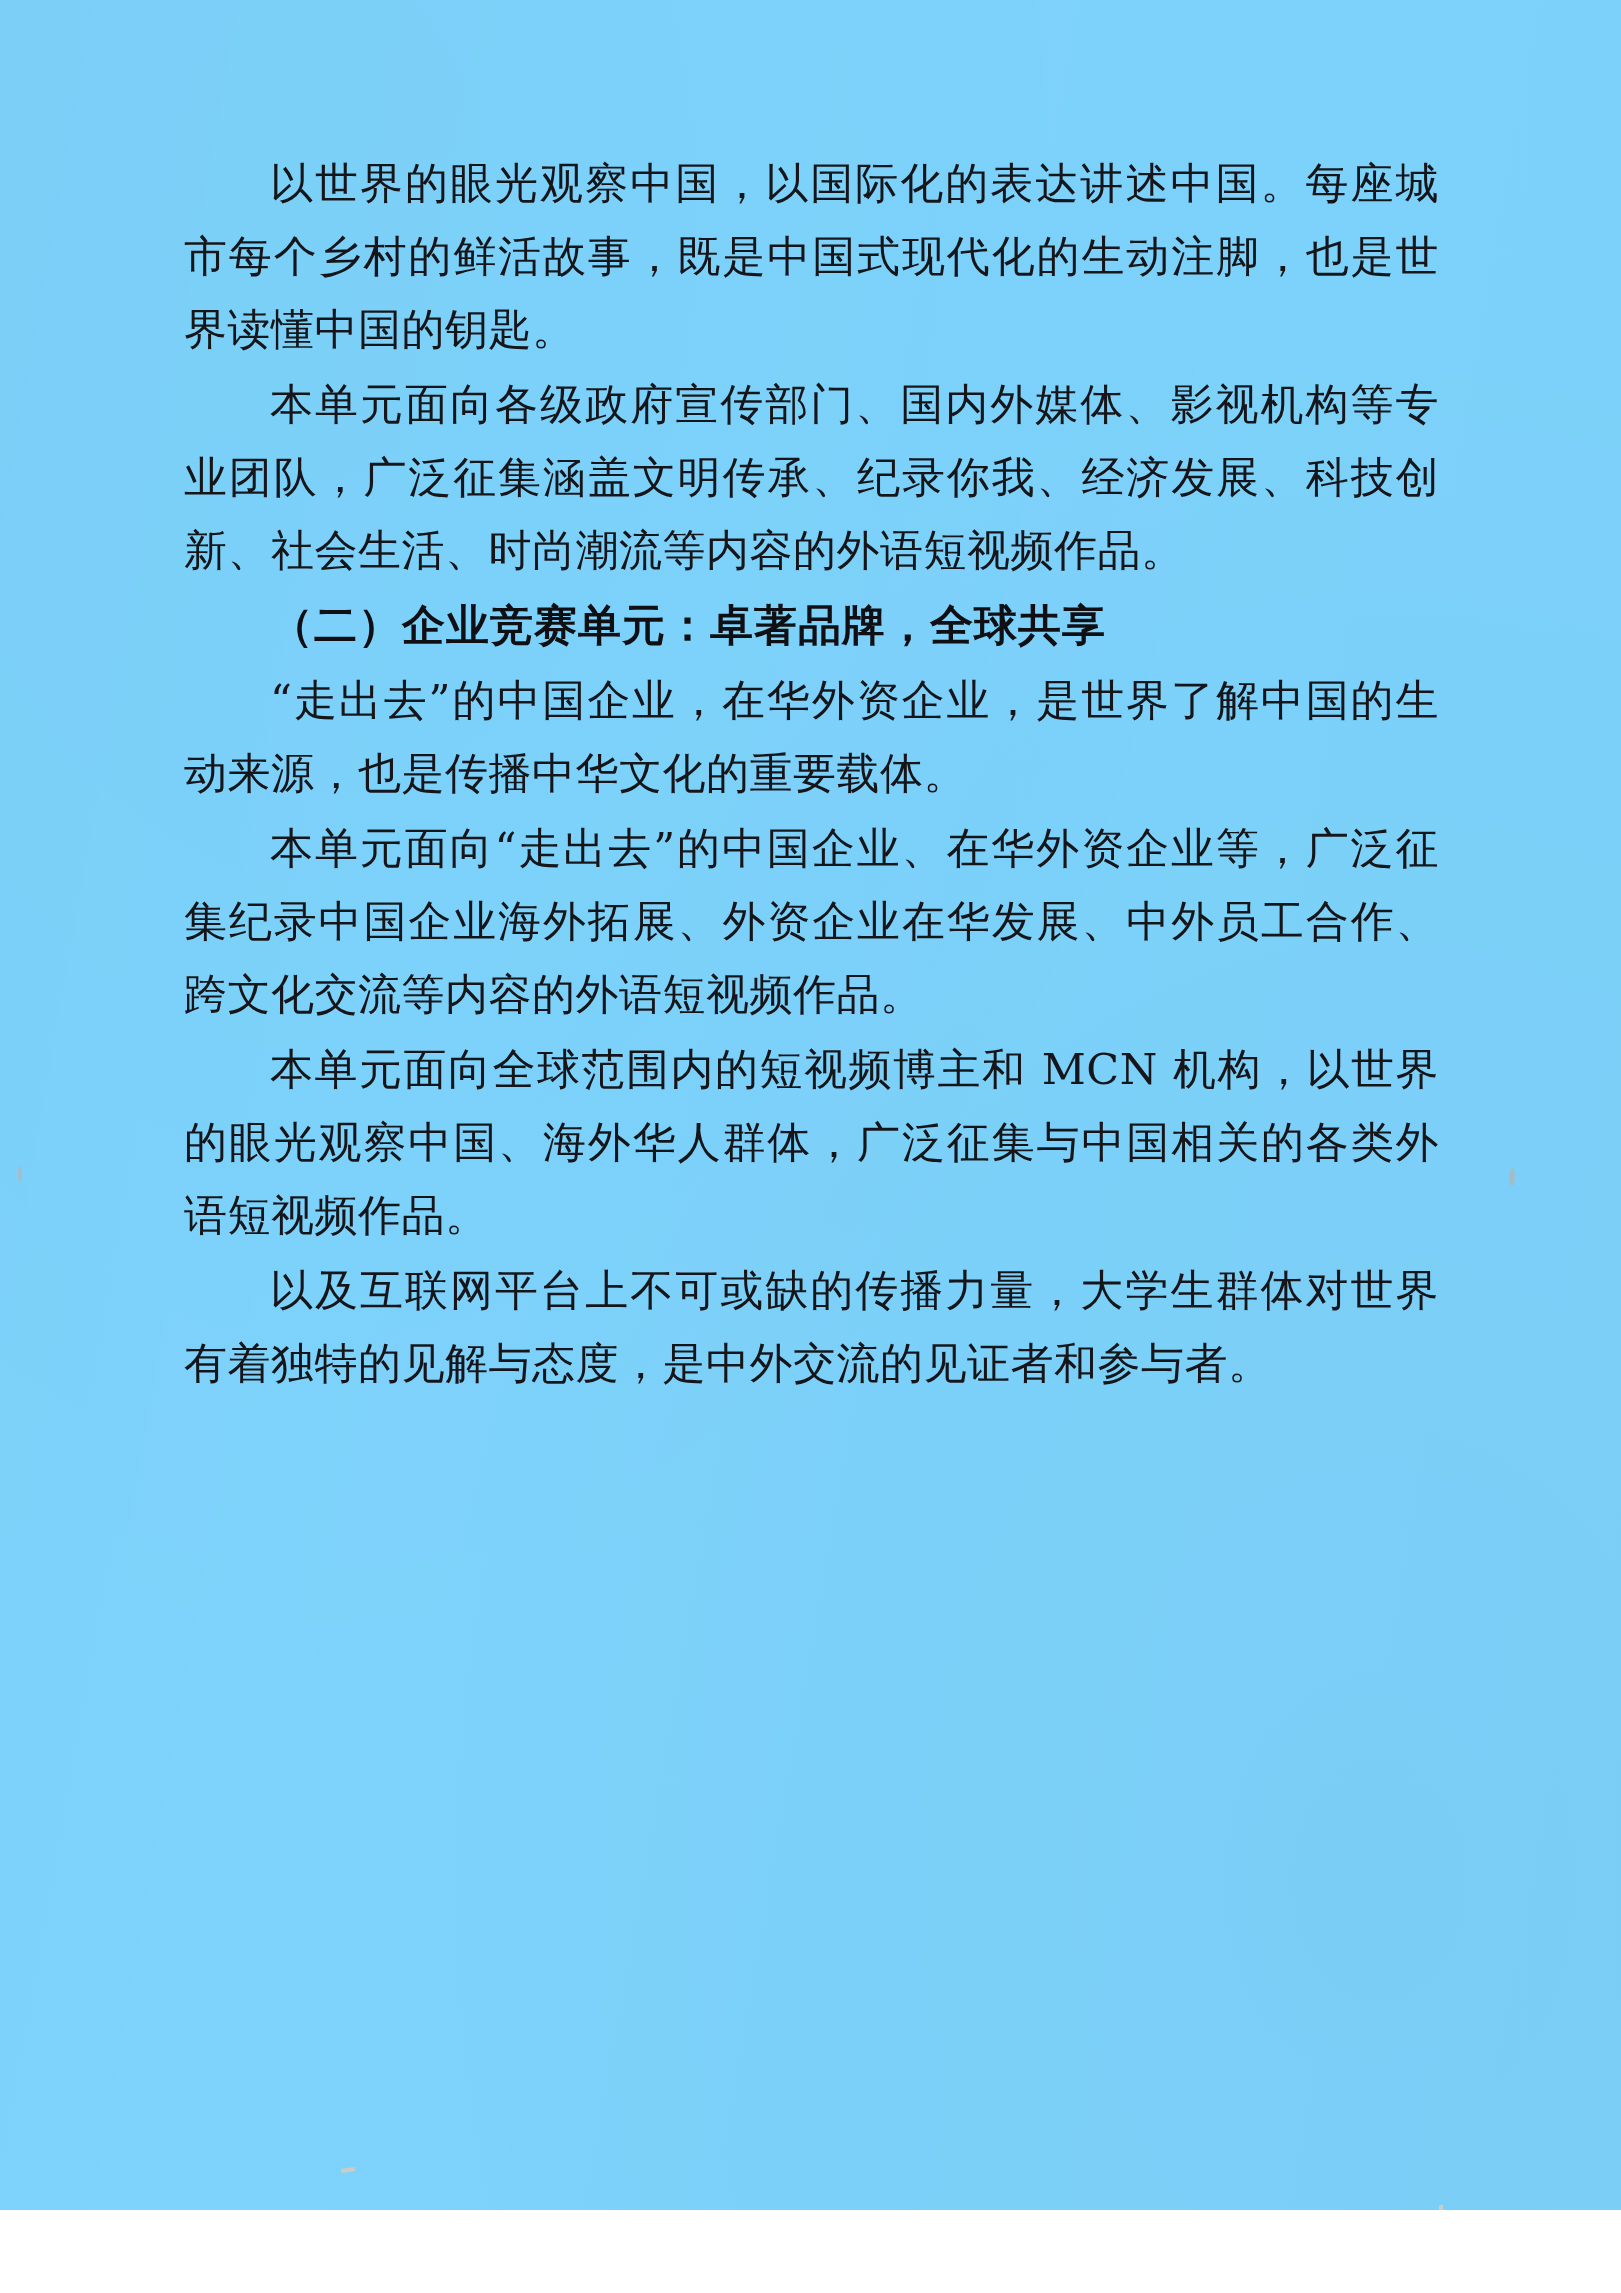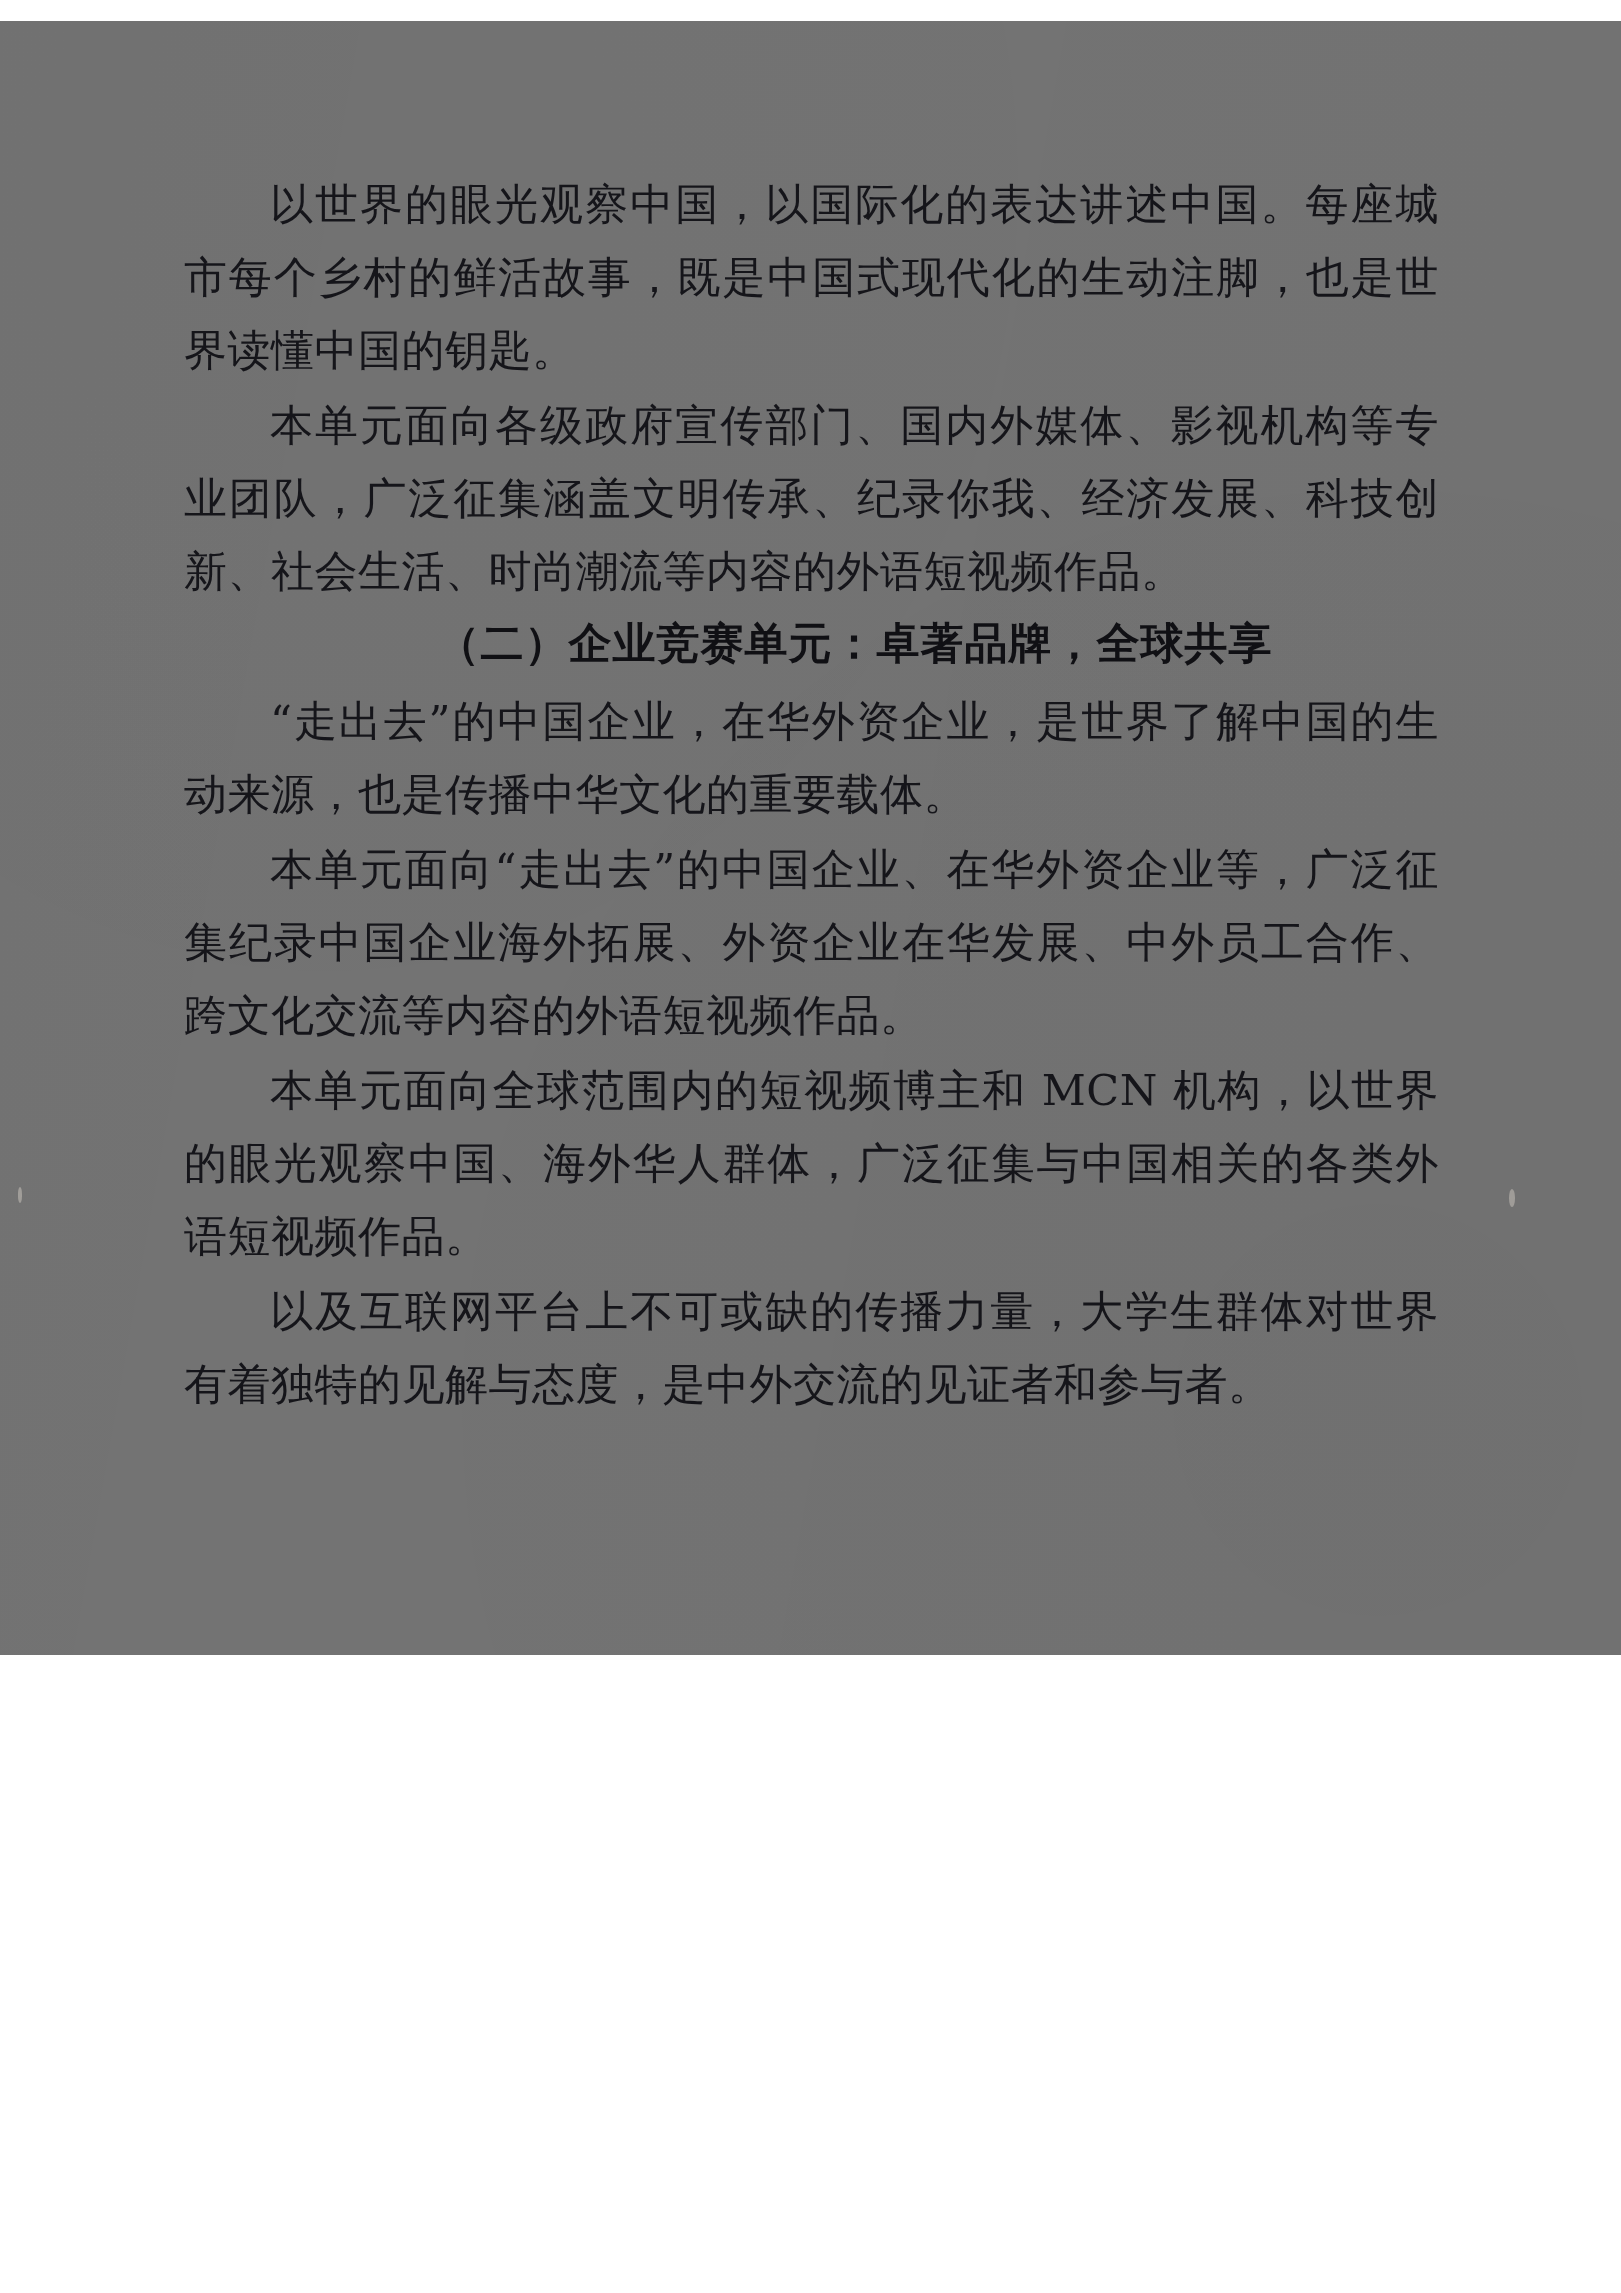--- a/index.html
+++ b/index.html
@@ -6,24 +6,23 @@
     margin: 0;
     padding: 0;
     background: #ffffff;
   }
   body {
     font-family: "DejaVu Serif", serif;
   }
   .page {
     position: relative;
     width: 1621px;
-    height: 1634px;
-    background: #737373;
+    height: 2210px;
+    background: #7dd3fc;
     overflow: hidden;
-    margin-top: 21px;
   }
   
   .page::before {
     content: "";
     position: absolute;
     inset: 0;
     background:
       radial-gradient(ellipse at 20% 10%, rgba(0,0,0,0.012), rgba(0,0,0,0) 60%),
       radial-gradient(ellipse at 85% 85%, rgba(0,0,0,0.015), rgba(0,0,0,0) 65%),
       linear-gradient(100deg, rgba(0,0,0,0.01) 0%, rgba(0,0,0,0) 30%, rgba(0,0,0,0.012) 100%);
@@ -42,26 +41,26 @@
     color: #15151a;
     letter-spacing: 0.5px;
     text-align: justify;
     text-justify: inter-character;
     word-break: break-all;
   }
   p.indent {
     text-indent: 86px;
   }
   p.heading {
-    font-family: Liberation Mono, monospace;
+    font-family: Liberation Sans, sans-serif;
     font-weight: bold;
     text-indent: 86px;
     letter-spacing: 1px;
     color: #101014;
-    text-align: center;
+    text-align: left;
   }
   
   .speck {
     position: absolute;
     background: #b9b4ad;
     border-radius: 50%;
     opacity: 0.65;
   }
   .mark {
     position: absolute;

